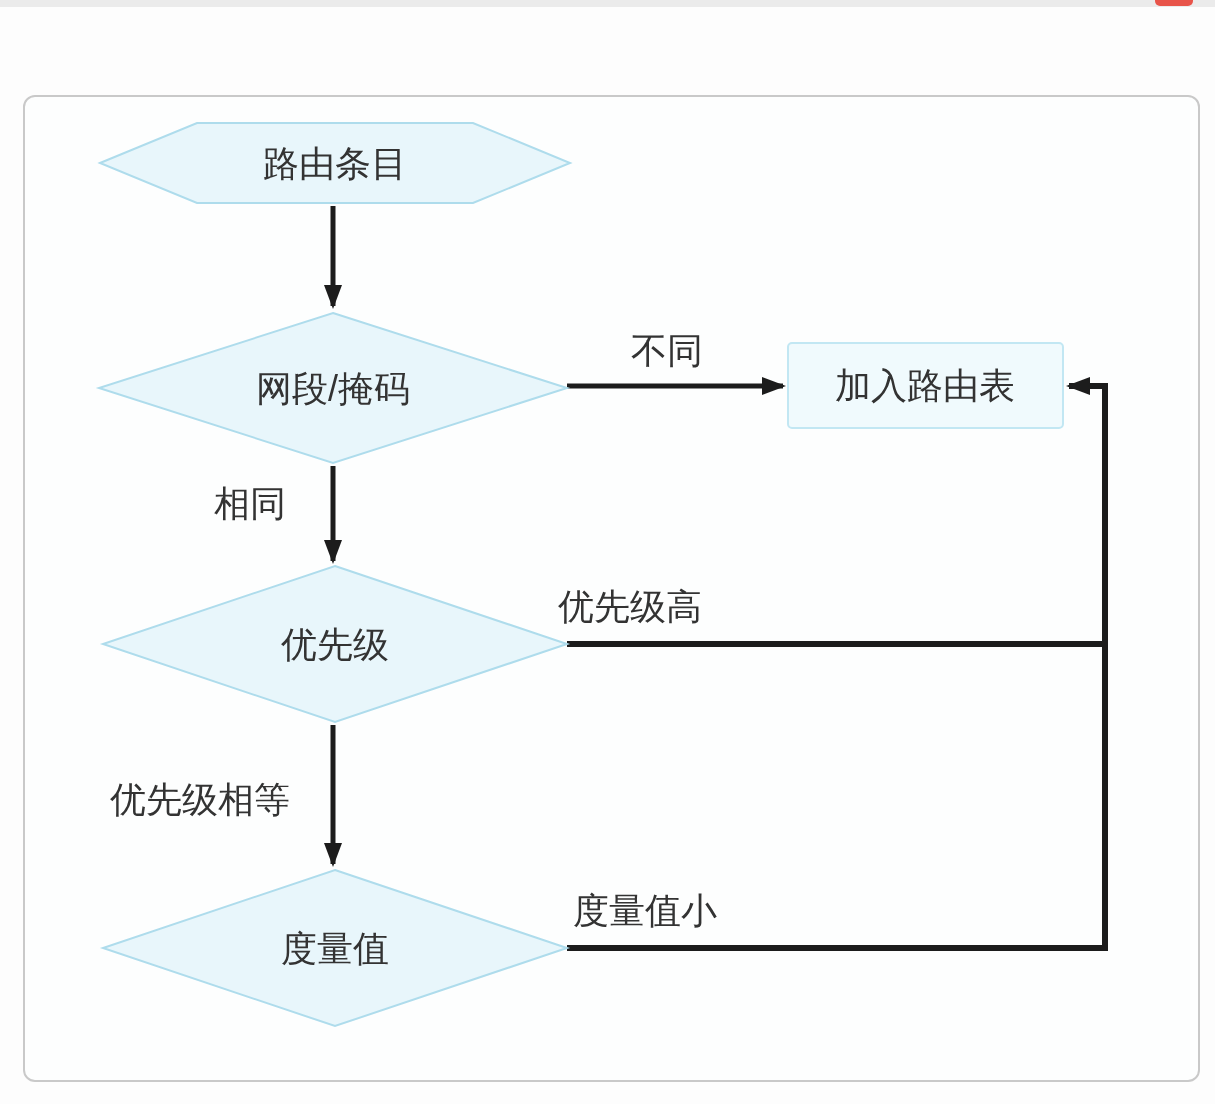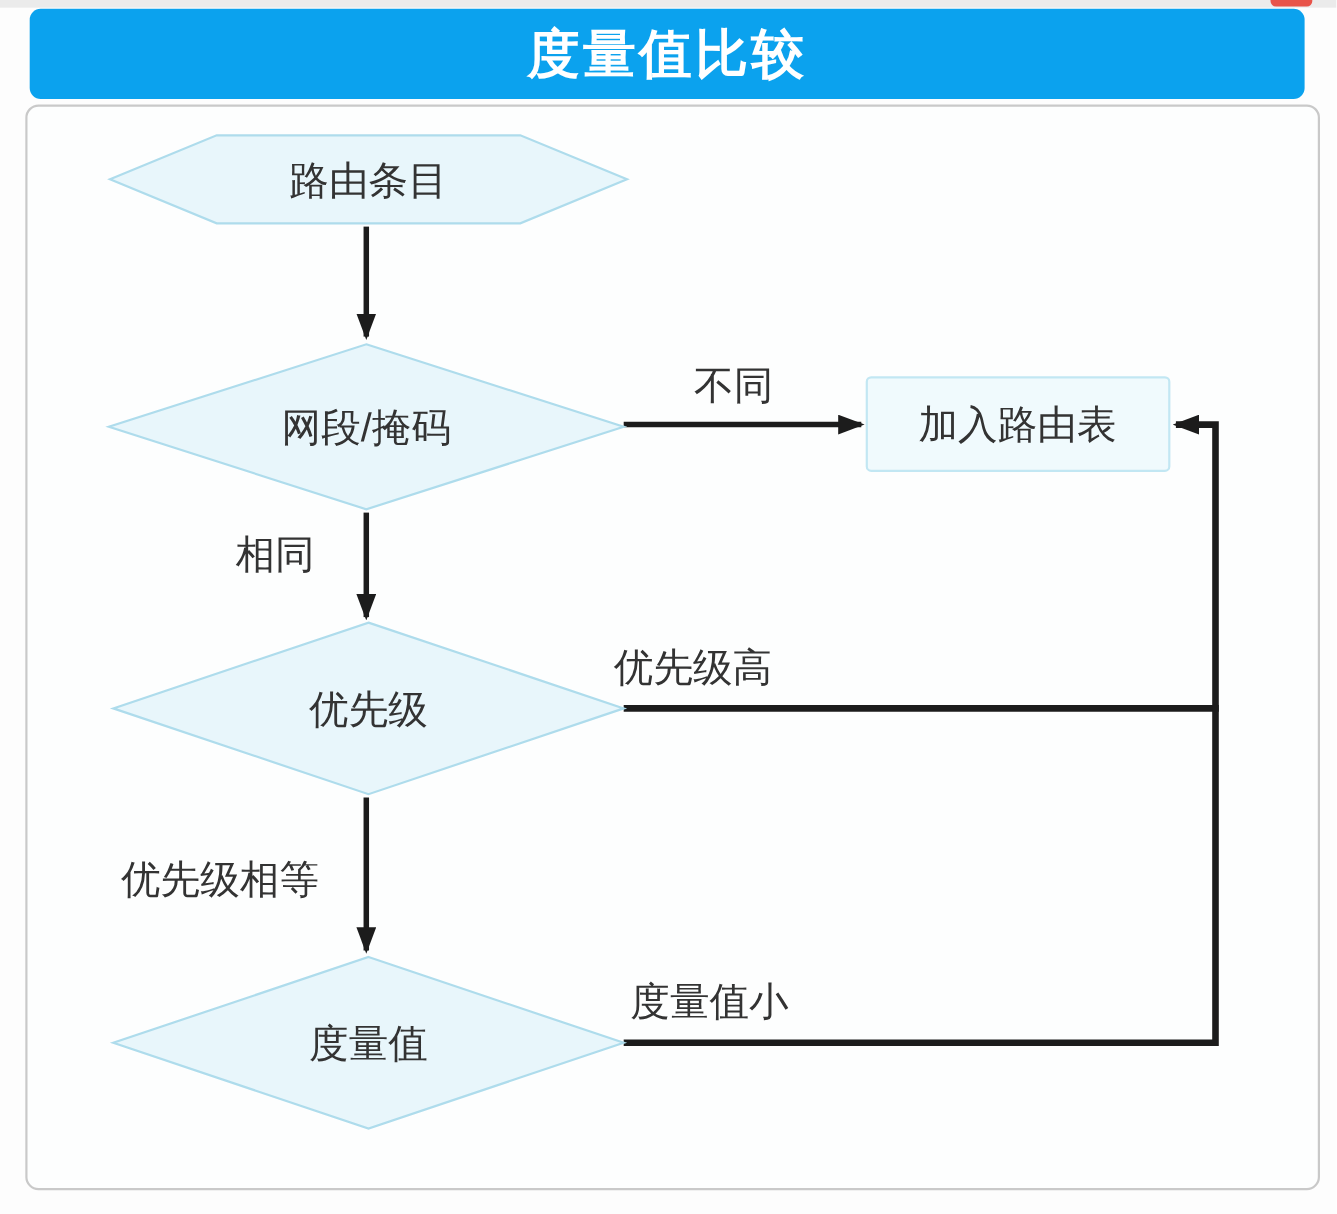--- a/index.html
+++ b/index.html
@@ -34,23 +34,20 @@
   }
 </style>
 </head>
 <body>
 
 <div class="stage">
 
   <div class="top-strip"></div>
   <div class="red-fragment"></div>
 
-  <div class="title-bar">
-    <span class="title-text">度量值比较</span>
-  </div>
 
   <div class="card"></div>
 
   <svg class="diagram" viewBox="0 0 1215 1104" xmlns="http://www.w3.org/2000/svg">
     <defs>
       <marker id="arrowhead" viewBox="0 0 24 18" markerWidth="24" markerHeight="18" refX="21" refY="9" orient="auto" markerUnits="userSpaceOnUse">
         <path d="M0,0 L24,9 L0,18 Z" fill="#1c1c1c"></path>
       </marker>
     </defs>
 

